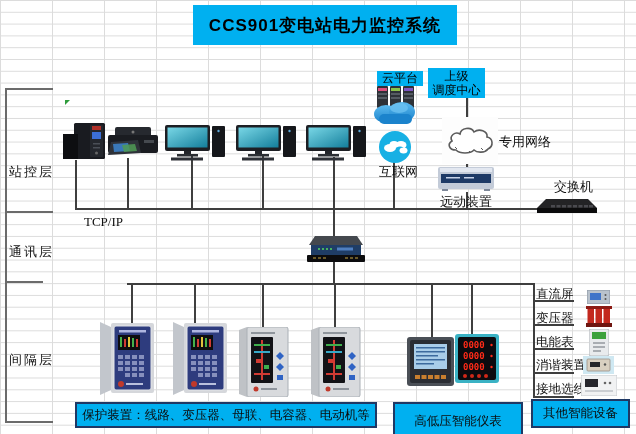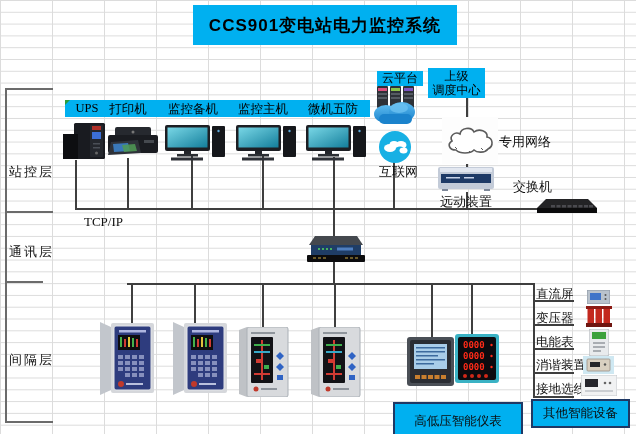--- a/index.html
+++ b/index.html
@@ -67,27 +67,20 @@
 
   <div class="bracket" style="left:5px;top:88px;width:2px;height:335px;"></div>
   <div class="bracket" style="left:5px;top:88px;width:48px;height:2px;"></div>
   <div class="bracket" style="left:5px;top:211px;width:48px;height:2px;"></div>
   <div class="bracket" style="left:5px;top:281px;width:38px;height:2px;"></div>
   <div class="bracket" style="left:5px;top:421px;width:48px;height:2px;"></div>
   <div class="layer-label" style="left:9px;top:163px;">站控层</div>
   <div class="layer-label" style="left:9px;top:243px;">通讯层</div>
   <div class="layer-label" style="left:9px;top:351px;">间隔层</div>
 
-  <div id="station-bar" class="abs cyan">
-    <span style="left:22px;">UPS</span>
-    <span style="left:63px;">打印机</span>
-    <span style="left:128px;">监控备机</span>
-    <span style="left:198px;">监控主机</span>
-    <span style="left:268px;">微机五防</span>
-  </div>
   <div id="green-flag" class="abs"></div>
 
   <div class="wire" style="left:75px;top:208px;width:465px;height:2px;"></div>
   <div class="wire" style="left:75px;top:160px;width:2px;height:48px;"></div>
   <div class="wire" style="left:127px;top:158px;width:2px;height:50px;"></div>
   <div class="wire" style="left:191px;top:156px;width:2px;height:52px;"></div>
   <div class="wire" style="left:262px;top:156px;width:2px;height:52px;"></div>
   <div class="wire" style="left:333px;top:157px;width:2px;height:80px;"></div>
   <div class="wire" style="left:393px;top:162px;width:2px;height:46px;"></div>
   <div class="wire" style="left:466px;top:97px;width:2px;height:21px;"></div>
@@ -214,21 +207,21 @@
       <rect x="3" y="8" width="50" height="9" fill="#1e3a66"></rect>
       <rect x="8" y="11" width="14" height="1.5" fill="#c8d4ea"></rect>
       <rect x="26" y="11" width="10" height="1.5" fill="#c8d4ea"></rect>
       <rect x="45" y="18" width="8" height="3" fill="#3a5franken" opacity="0"></rect>
       <rect x="4" y="23" width="6" height="2" fill="#7d8798"></rect>
       <rect x="46" y="23" width="6" height="2" fill="#7d8798"></rect>
     </svg>
   </div>
   <div class="small-label" style="left:440px;top:193px;">远动装置</div>
 
-  <div class="small-label" style="left:513px;top:178px;text-align:right;">交换机</div>
+  <div class="small-label" style="left:554px;top:178px;text-align:right;">交换机</div>
   <div class="devbox" style="left:537px;top:199px;">
     <svg width="60" height="17">
       <polygon points="9,0 51,0 60,9 0,9" fill="#232325"></polygon>
       <polygon points="0,9 60,9 60,14 0,14" fill="#0b0b0c"></polygon>
       <g fill="#4a4a4f">
         <rect x="14" y="6" width="4" height="2.5"></rect>
           <rect x="19.5" y="6" width="4" height="2.5"></rect>
         <rect x="25" y="6" width="4" height="2.5"></rect>
           <rect x="30.5" y="6" width="4" height="2.5"></rect>
         <rect x="36" y="6" width="4" height="2.5"></rect>
@@ -482,16 +475,17 @@
   <div class="devbox" style="left:581px;top:375px;">
     <svg width="36" height="21">
       <rect x="0" y="0" width="36" height="21" rx="1.5" fill="#f1f2f3" stroke="#c3c6ca" stroke-width="1"></rect>
       <rect x="4" y="4" width="13" height="8" fill="#26262c"></rect>
       <circle cx="24" cy="8" r="1.3" fill="#666"></circle>
         <circle cx="29" cy="8" r="1.3" fill="#666"></circle>
       <rect x="4" y="15" width="28" height="2" fill="#cbced2"></rect>
     </svg>
   </div>
 
+  <div class="bottom-box" style="left:75px;top:402px;width:302px;height:26px;">保护装置：线路、变压器、母联、电容器、电动机等</div>
   <div class="bottom-box" style="left:393px;top:402px;width:130px;height:38px;">高低压智能仪表</div>
   <div class="bottom-box" style="left:531px;top:399px;width:99px;height:29px;">其他智能设备</div>
 
 </div>
 
 </body></html>

